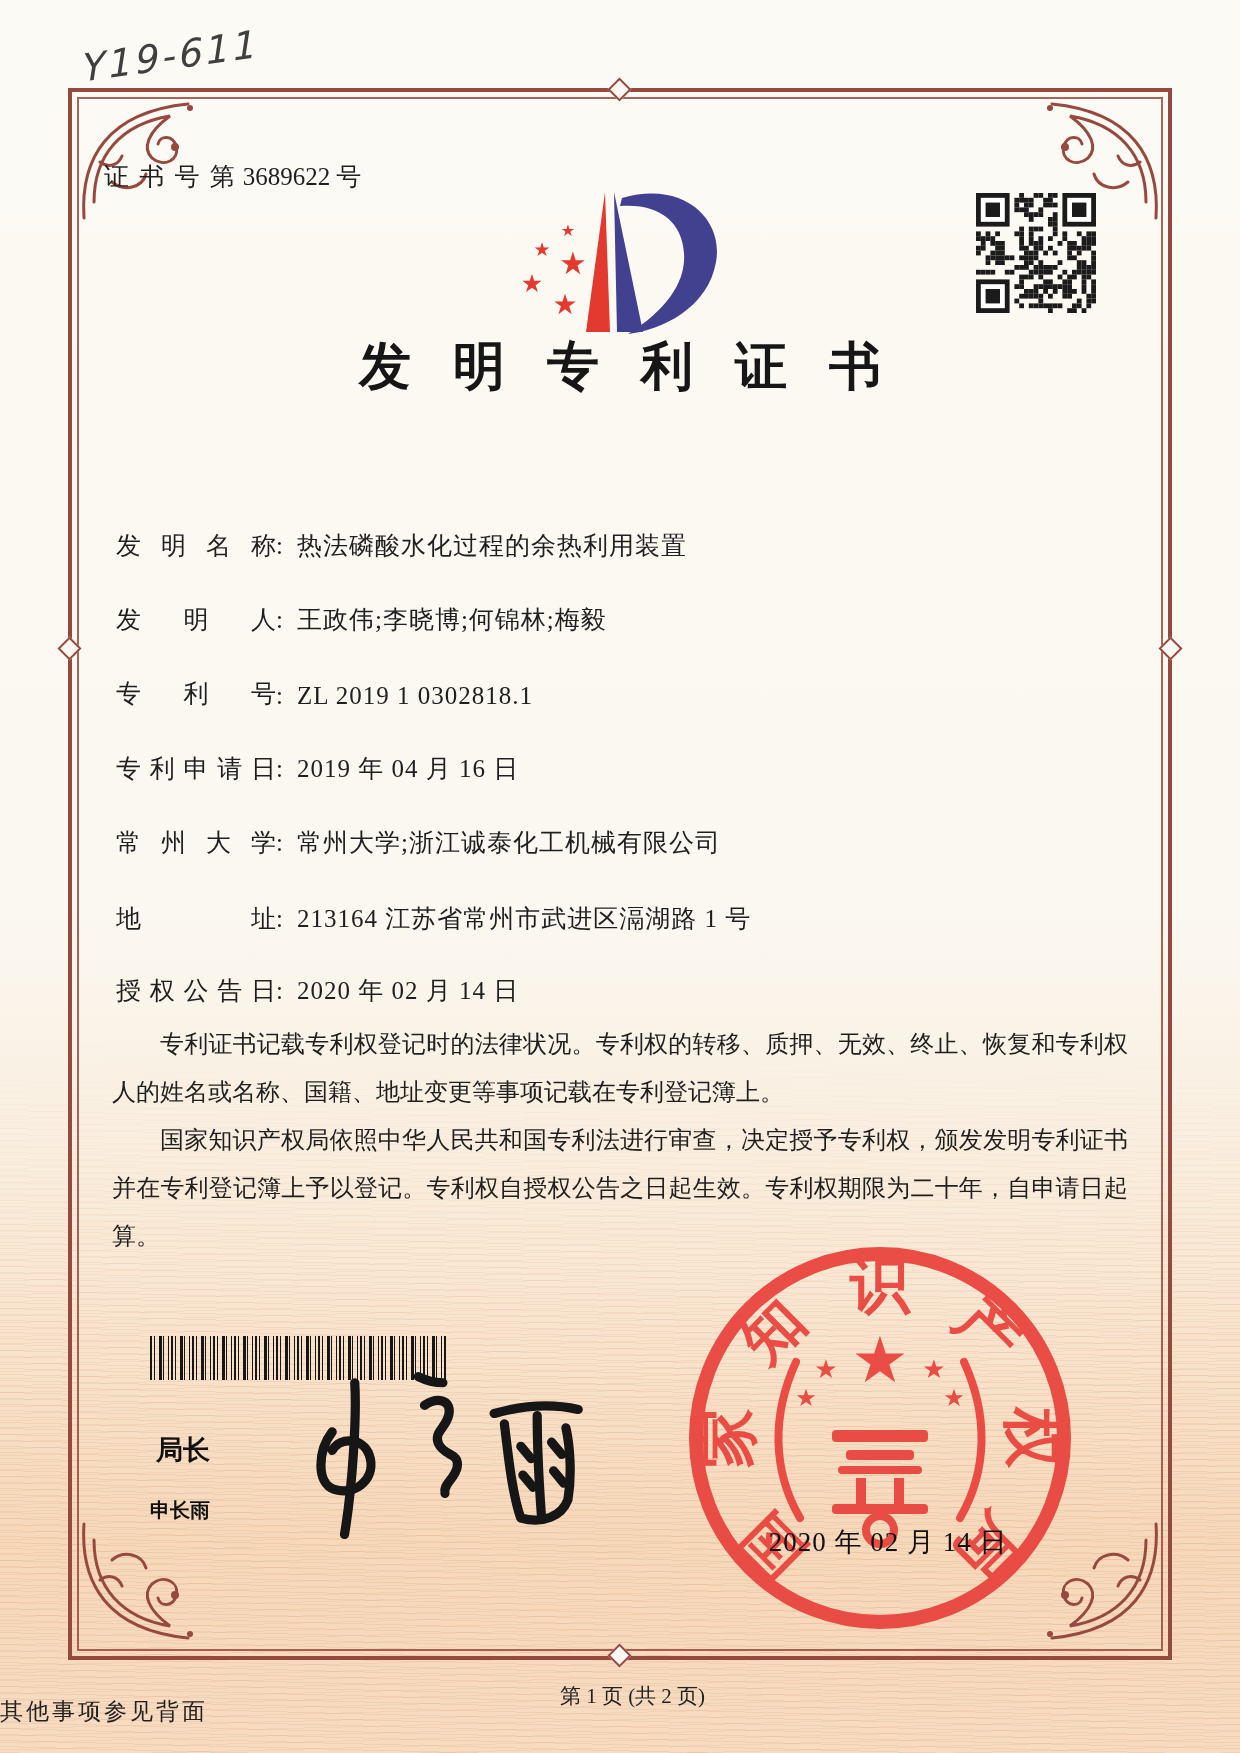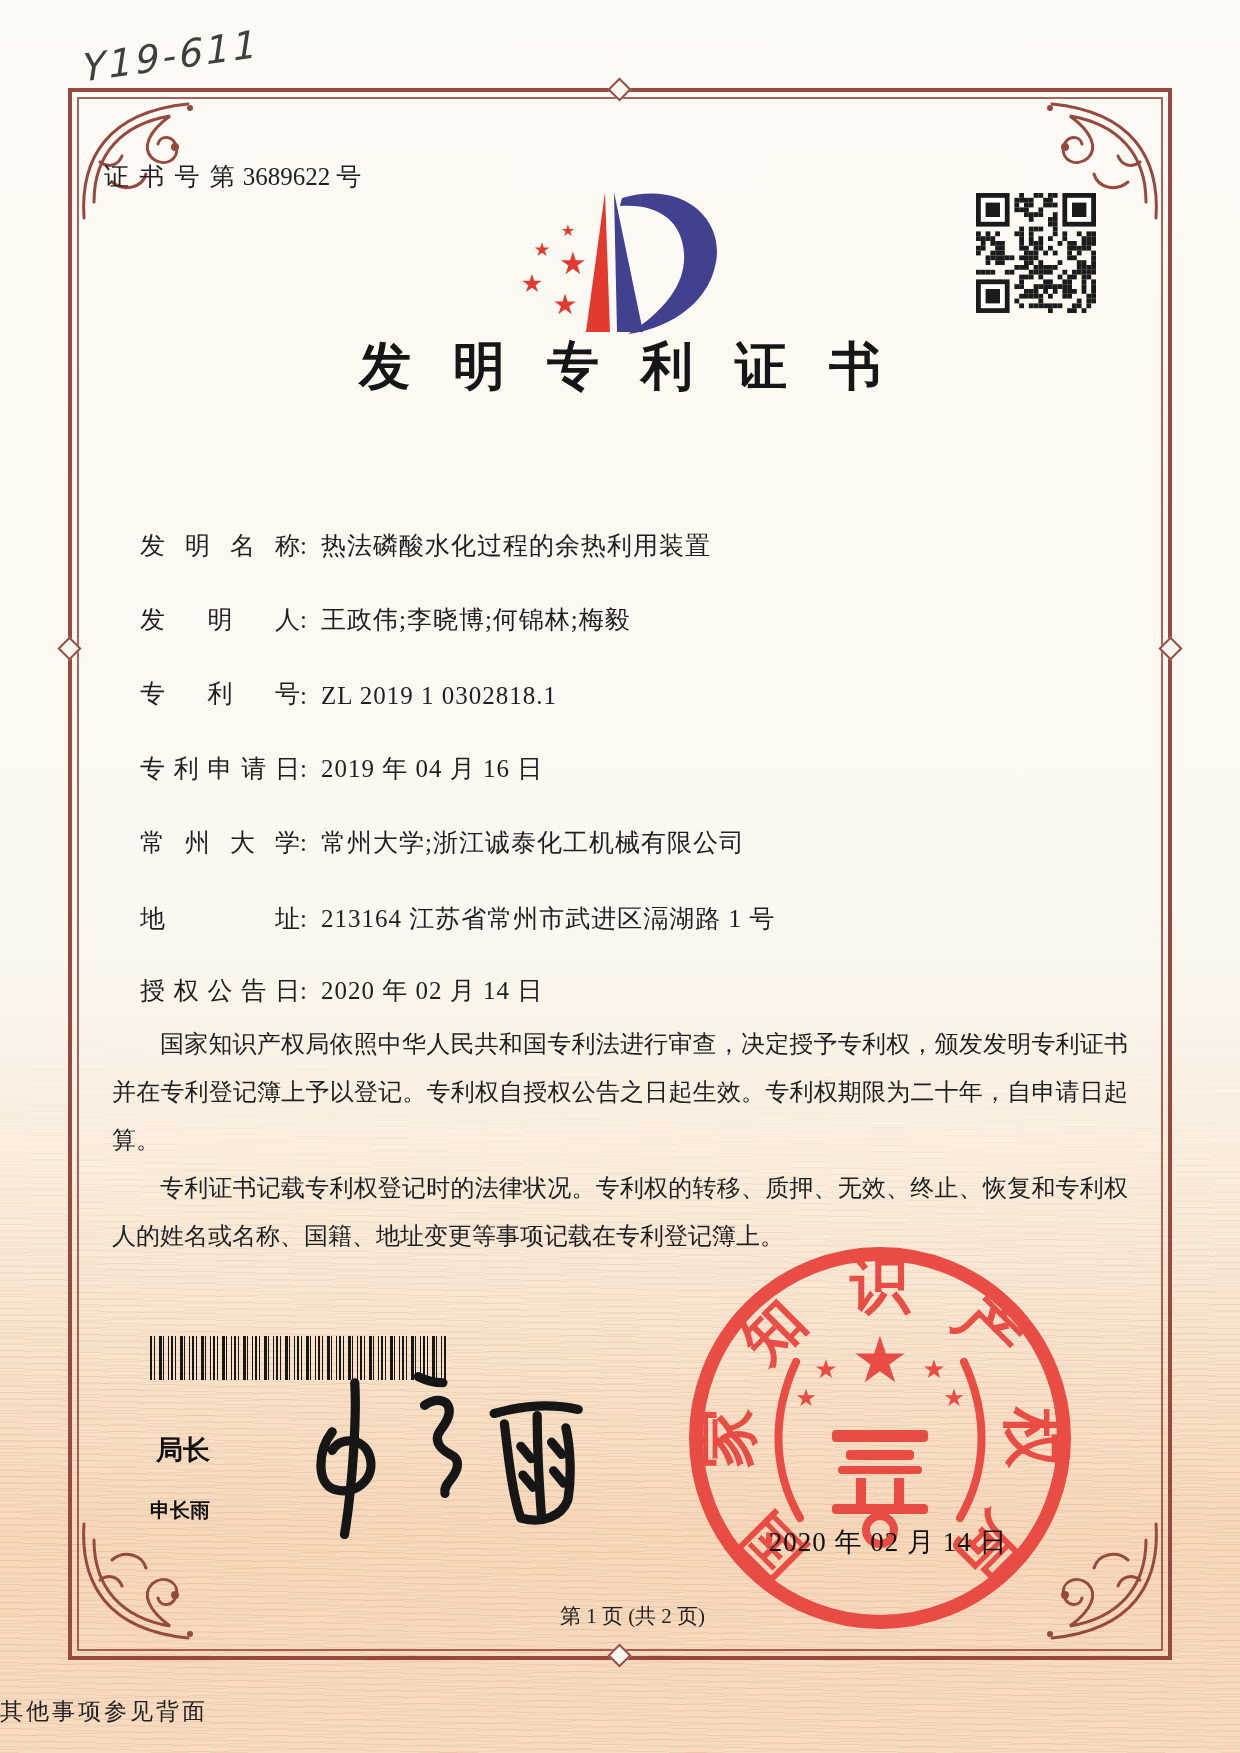--- a/index.html
+++ b/index.html
@@ -55,21 +55,21 @@
   .logo-blue{fill:var(--logo-blue,#41418f);}
 
   .qr{position:absolute;left:975px;top:192px;width:122px;height:122px;z-index:3;}
 
   .title{
     position:absolute;left:0;right:0;top:332px;z-index:3;text-align:center;
     font-size:52px;font-weight:700;letter-spacing:42px;text-indent:42px;color:#161616;
   }
 
   .fields{position:absolute;left:0;top:0;width:100%;z-index:3;}
-  .field{position:absolute;left:140px;font-size:25px;white-space:nowrap;}
+  .field{position:absolute;left:116px;font-size:25px;white-space:nowrap;}
   .flabel{display:inline-block;width:160px;text-align:justify;text-align-last:justify;vertical-align:bottom;}
   .fcolon::before{content:":";}
   .fcolon{margin-right:14px;}
   .fvalue{letter-spacing:1px;}
   .fpair2{position:absolute;left:558px;top:0;white-space:nowrap;}
   .fpair2 .flabel{width:140px;}
 
   .body-text{position:absolute;left:112px;top:1020px;width:1016px;z-index:3;}
   .body-text p{margin:0;font-size:24px;line-height:48px;text-indent:2em;text-align:justify;}
 
@@ -89,21 +89,21 @@
   .sig-stroke{fill:none;stroke:#161616;stroke-width:9;stroke-linecap:round;stroke-linejoin:round;}
 
   .seal{position:absolute;left:680px;top:1238px;width:400px;height:400px;z-index:3;opacity:.93;}
   .seal-ring{fill:none;stroke:var(--seal-red,#e8423b);stroke-width:7;}
   .seal-char{fill:var(--seal-red,#e8423b);font-size:30px;font-weight:700;font-family:"Liberation Serif",serif;}
   .emblem{fill:var(--seal-red,#e8423b);}
   .emblem-line{fill:none;stroke:var(--seal-red,#e8423b);stroke-width:4;stroke-linecap:round;}
   .emblem-star{fill:var(--seal-red,#e8423b);font-family:"DejaVu Sans",sans-serif;}
   .seal-date{position:absolute;left:738px;top:1524px;width:300px;z-index:5;text-align:center;font-size:27px;color:#111;letter-spacing:1px;}
 
-  .page-info{position:absolute;left:0;right:0;top:1602px;z-index:3;text-align:center;font-size:21px;color:#222;padding-left:25px;}
+  .page-info{position:absolute;left:0;right:0;top:1682px;z-index:3;text-align:center;font-size:21px;color:#222;padding-left:25px;}
   .back-note{position:absolute;left:0;right:16px;top:1696px;z-index:3;text-align:left;font-size:23px;letter-spacing:3px;color:#222;}
 </style>
 </head>
 <body>
 
 <div class="page">
 
   <div class="texture"></div>
 
   <div class="frame"></div>
@@ -411,22 +411,22 @@
     </div>
     <div class="field" style="top:902px">
       <span class="flabel">地址</span><span class="fcolon"></span><span class="fvalue">213164 江苏省常州市武进区滆湖路 1 号</span>
     </div>
     <div class="field" style="top:974px">
       <span class="flabel">授权公告日</span><span class="fcolon"></span><span class="fvalue">2020 年 02 月 14 日</span>
     </div>
   </div>
 
   <div class="body-text">
+    <p>专利证书记载专利权登记时的法律状况。专利权的转移、质押、无效、终止、恢复和专利权人的姓名或名称、国籍、地址变更等事项记载在专利登记簿上。</p>
     <p>国家知识产权局依照中华人民共和国专利法进行审查，决定授予专利权，颁发发明专利证书并在专利登记簿上予以登记。专利权自授权公告之日起生效。专利权期限为二十年，自申请日起算。</p>
-    <p>专利证书记载专利权登记时的法律状况。专利权的转移、质押、无效、终止、恢复和专利权人的姓名或名称、国籍、地址变更等事项记载在专利登记簿上。</p>
   </div>
 
   <div class="barcode"></div>
 
   <div class="sig-title">局长</div>
   <div class="sig-name">申长雨</div>
 
   <svg class="signature" viewBox="0 0 300 200">
     <path class="sig-stroke" d="M38,78 C24,96 22,128 40,134 C62,141 82,122 74,100 C68,84 46,82 38,96"></path>
     <path class="sig-stroke" d="M60,30 C62,62 58,130 50,178"></path>

